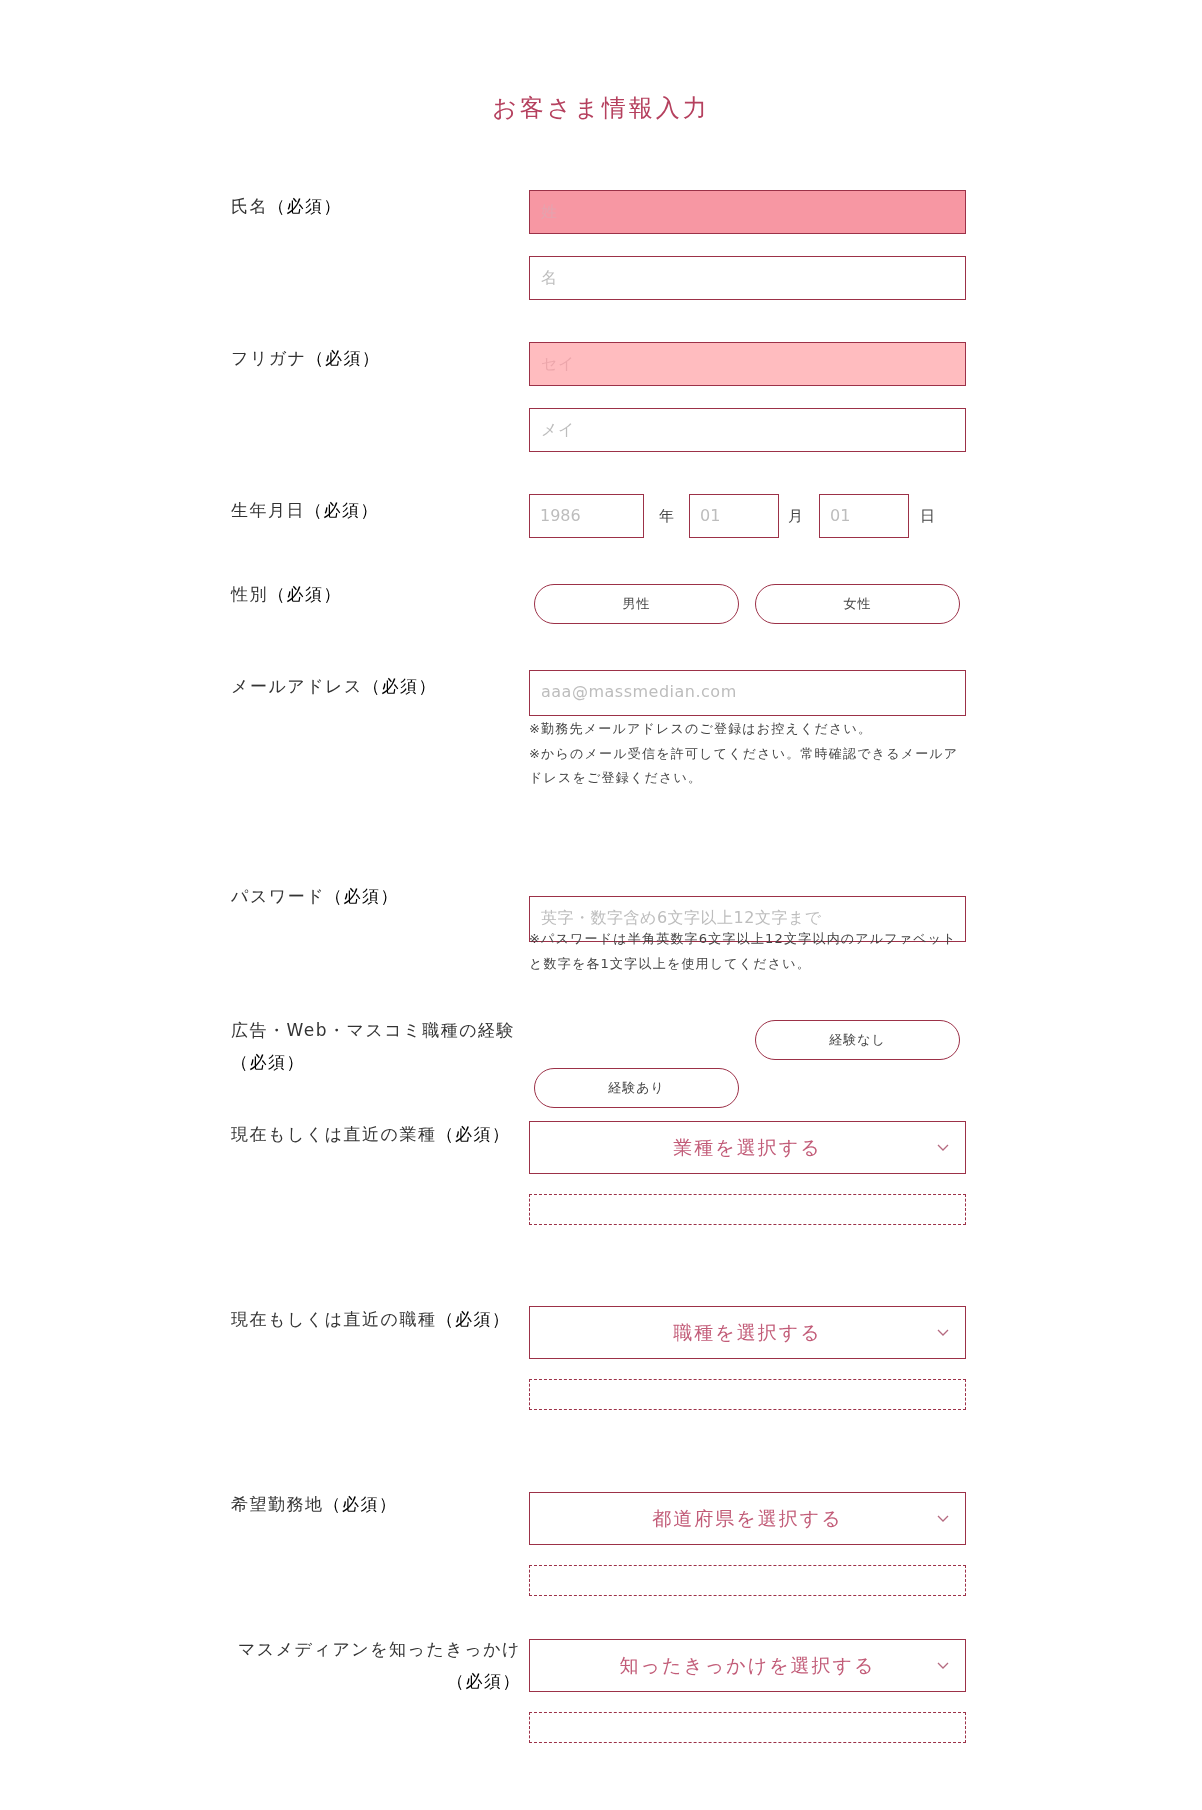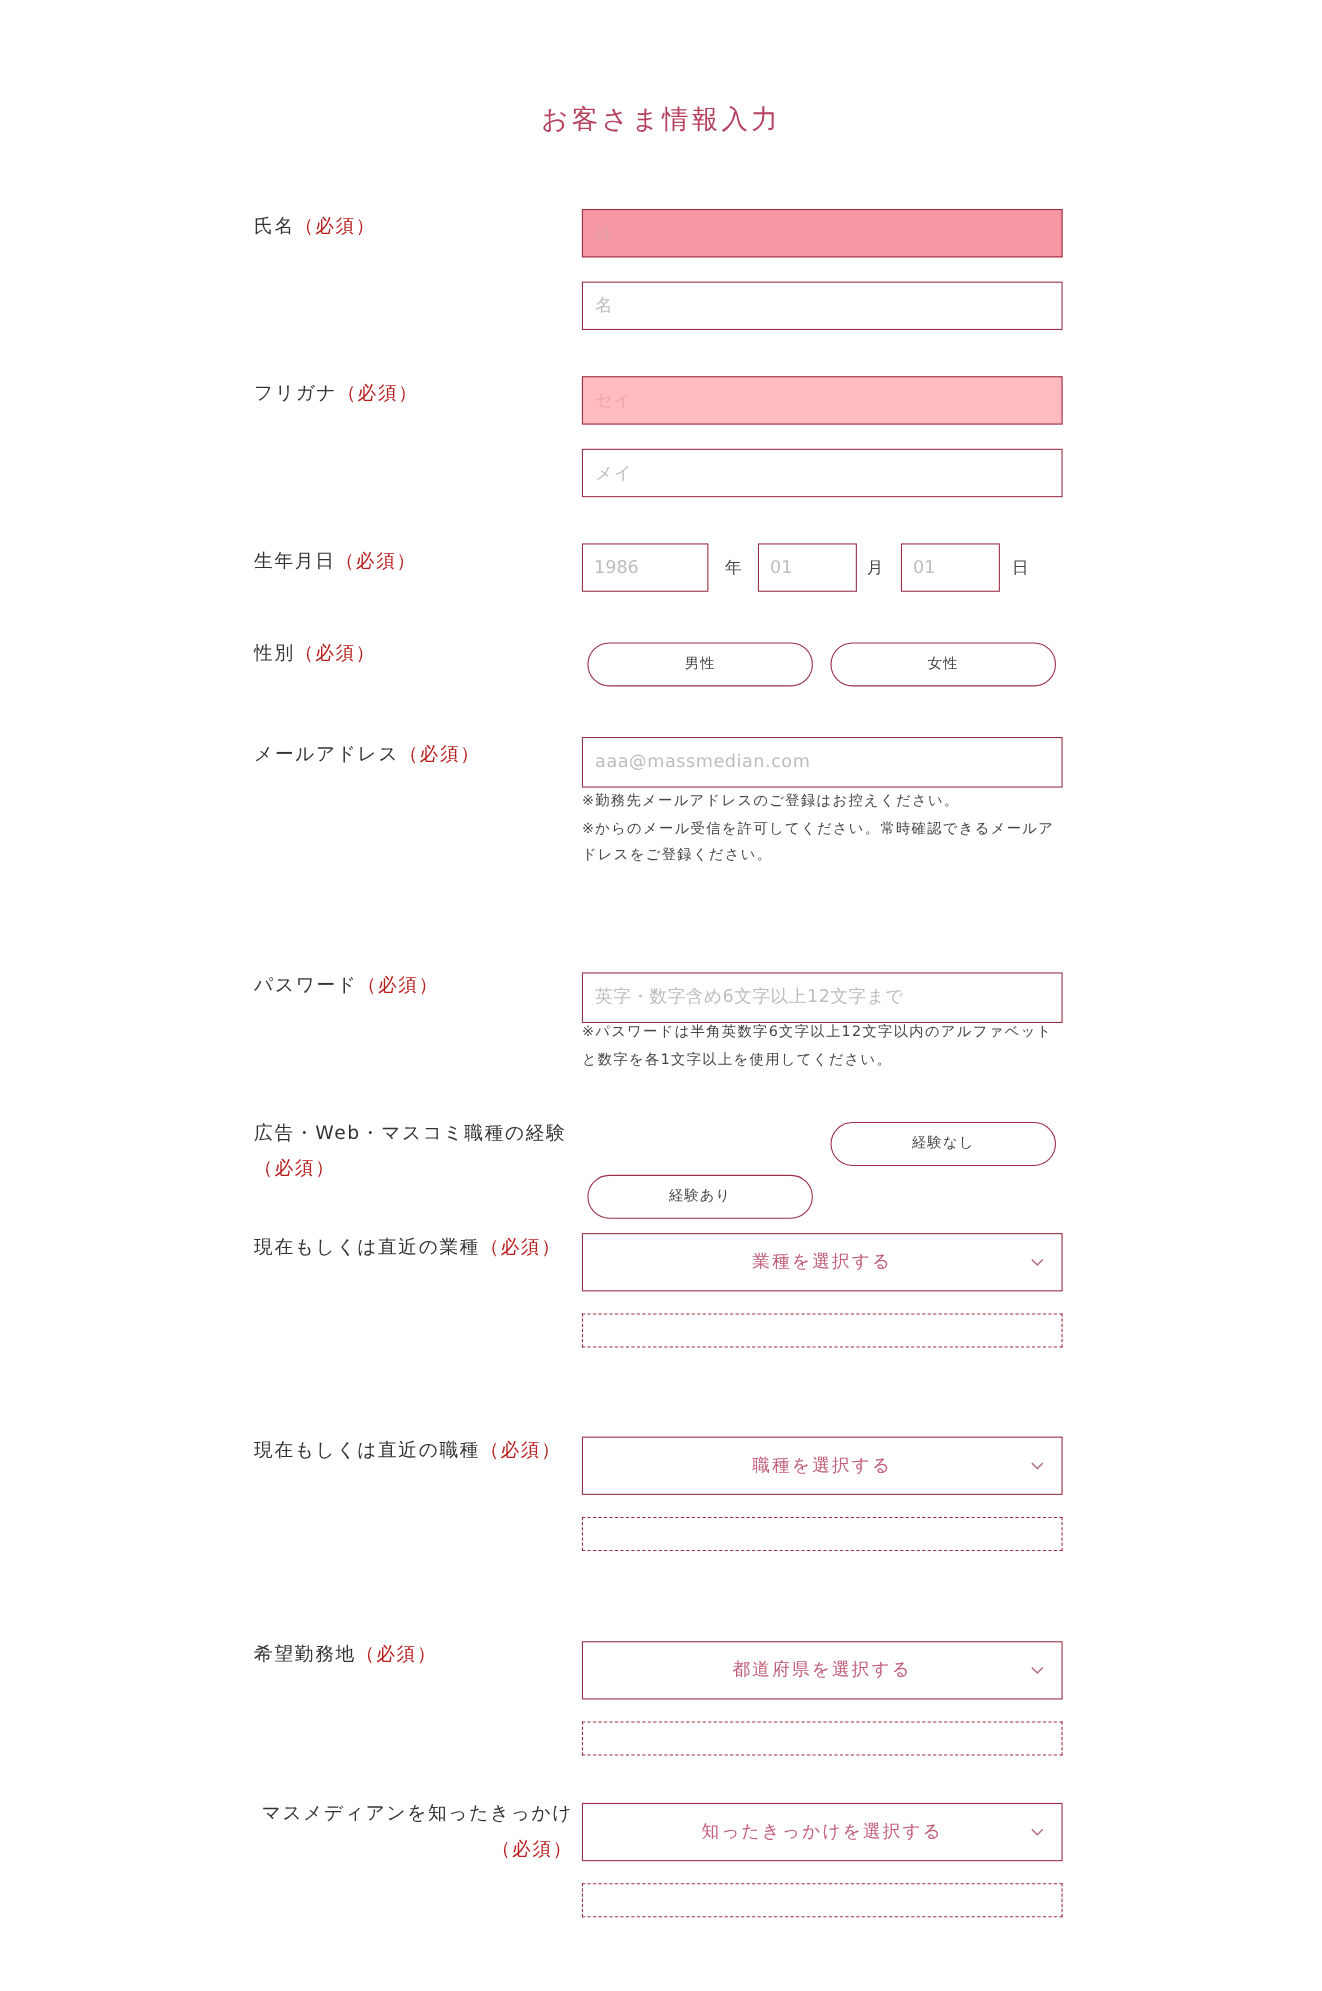--- a/index.html
+++ b/index.html
@@ -10,21 +10,21 @@
   }
   .page-title {
     position:absolute; left:0; top:76px; width:1202px; text-align:center;
     font-size:24px; letter-spacing:3px; color:#b5405e; font-weight:normal;
   }
   .row { position:absolute; left:231px; width:740px; }
   .label {
     position:absolute; left:0; top:0; width:290px;
     font-size:17px; line-height:32px; letter-spacing:1.5px; color:#333;
   }
-  .req { color:#b91c1c;margin-top:46px; }
+  .req { color:#000000;margin-top:46px; }
   .field {
     position:absolute; left:298px; width:437px; height:44px;
     box-sizing:border-box; border:1.5px solid #9c3148; background:#fff;
   }
   .field .ph {
     position:absolute; left:11px; top:0; line-height:42px;
     font-size:16px; color:#bdbdbd; letter-spacing:0.5px;
   }
   .field.hl1 { background:#f797a3; }
   .field.hl1 .ph { color:#e4a3ae; }
@@ -46,21 +46,21 @@
   .note {
     position:absolute; left:298px; width:440px; font-size:13px;
     line-height:24.5px; color:#444; letter-spacing:1.2px;
   }
   .select {
     position:absolute; left:298px; width:437px; height:53px; box-sizing:border-box;
     border:1.5px solid #9c3148; background:#fff;
   }
   .select .sel-label {
     position:absolute; left:0; width:100%; text-align:center;
-    line-height:50px; font-size:16px; color:#c25c78; letter-spacing:2px;
+    line-height:50px; font-size:19px; color:#c25c78; letter-spacing:2px;
   }
   .select .chev {
     position:absolute; right:16px; top:19px; width:12px; height:12px;
   }
   .dashbox {
     position:absolute; left:298px; width:437px; height:31px; box-sizing:border-box;
     border:1.5px dashed #9c3148; background:#fff;
   }
 </style>
 </head>
@@ -116,21 +116,21 @@
       <span class="ph">aaa@massmedian.com</span>
     </div>
   <div class="note" style="top:47px;">
     <div>※勤務先メールアドレスのご登録はお控えください。</div>
     <div>※からのメール受信を許可してください。常時確認できるメールアドレスをご登録ください。</div>
   </div>
 </div>
 
 <div class="row" style="top:880px;">
   <div class="label"><span>パスワード</span><span class="req">（必須）</span></div>
-  <div class="field" style="top:4px; height:46px;">
+  <div class="field" style="top:16px; height:46px;">
       <span class="ph">英字・数字含め6文字以上12文字まで</span>
     </div>
   <div class="note" style="top:47px;">※パスワードは半角英数字6文字以上12文字以内のアルファベットと数字を各1文字以上を使用してください。</div>
 </div>
 
 <div class="row" style="top:1020px;">
   <div class="label" style="top:-6px;"><span>広告・Web・マスコミ職種の経験</span><br><span class="req">（必須）</span></div>
   <div class="pill" style="left:303px;margin-top:48px;">経験あり</div>
   <div class="pill" style="left:524px;">経験なし</div>
 </div>

